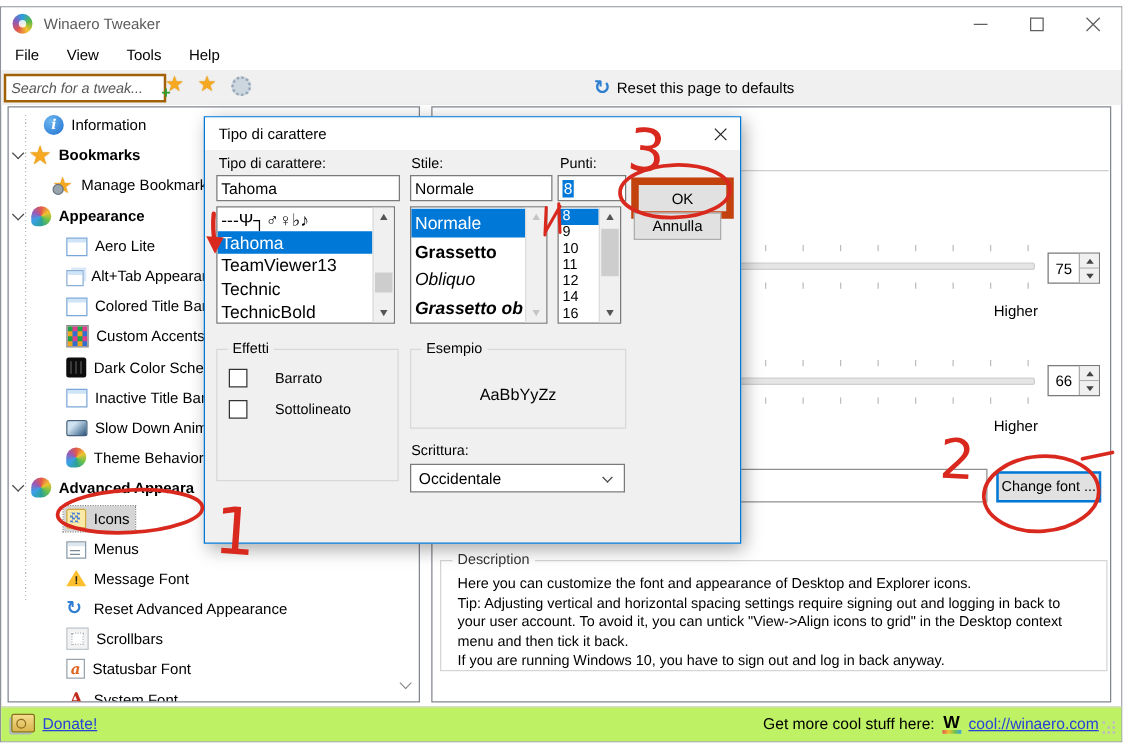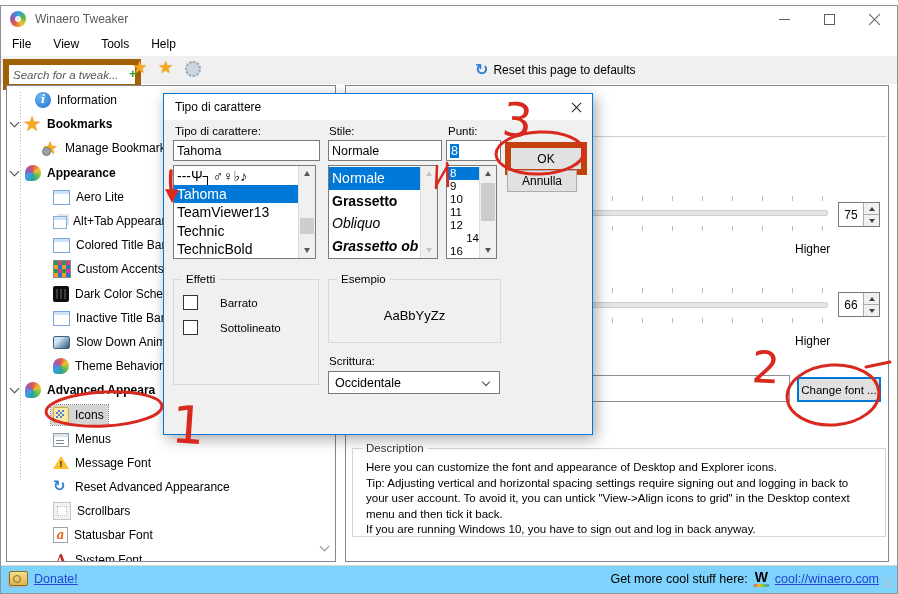--- a/index.html
+++ b/index.html
@@ -19,21 +19,21 @@
   .min-glyph{width:11px;height:1px;background:#5f5f5f}
   .max-glyph{width:9px;height:9px;border:1px solid #5f5f5f}
   .close-glyph{position:relative;width:13px;height:13px}
   .close-glyph::before,.close-glyph::after{content:"";position:absolute;left:6px;top:-1px;width:1px;height:15px;background:#5f5f5f}
   .close-glyph::before{transform:rotate(45deg)}
   .close-glyph::after{transform:rotate(-45deg)}
 
   .menubar{left:1px;top:32px;width:896px;height:24px;background:#fff;display:flex;align-items:center;z-index:2;font-size:12px}
   .menu-item{padding:4px 11px}
   .toolbar{left:1px;top:56px;width:896px;height:28px;background:#f0f0f0;z-index:2}
-  .search-box{position:absolute;left:2px;top:3px;width:118px;height:19px;border:6px solid #a16207;background:#fff;
+  .search-box{position:absolute;left:2px;top:3px;width:118px;height:19px;border:2px solid #a16207;background:#fff;
     font:italic 11.5px "Liberation Sans",sans-serif;color:#444;padding:0 4px;outline:none}
   .search-box::placeholder{color:#555;font-style:italic}
   .tb-ico{position:absolute;top:3px}
   .star-glyph{position:relative;width:18px;height:18px;display:inline-block}
   .star-glyph::after{content:"★";position:absolute;left:0;top:-2px;font-size:17px;color:#f6a821;text-shadow:0 0 1px #cf860e}
   .star-add::before{content:"+";position:absolute;left:-3px;bottom:-4px;color:#2f9e2f;font-weight:bold;font-size:13px;z-index:1}
   .gear-glyph{width:12px;height:12px;border:2px dotted #94a6b6;border-radius:50%;background:#ccd6df;display:inline-block;margin-top:2px}
   .reset-group{position:absolute;left:474px;top:2px;height:24px;display:flex;align-items:center;gap:5px;font-size:12px}
   .refresh-glyph{color:#2e7fd1;font:bold 16px "DejaVu Sans",sans-serif;line-height:16px}
 
@@ -70,21 +70,21 @@
   .tri-down{width:0;height:0;border-left:3px solid transparent;border-right:3px solid transparent;border-top:4px solid #444}
   .higher-label{font-size:12px;z-index:3}
   .tbox{left:360px;top:375px;width:428px;height:25px;border:1px solid #8f8f8f;background:#fff;z-index:3}
   .change-font-btn{left:797px;top:377px;width:80px;height:21px;background:#e1e1e1;border:2px solid #0078d7;
     font-size:11.5px;display:flex;align-items:center;justify-content:center;z-index:3}
   .desc-box{left:352px;top:448px;width:532px;height:87px;border:1px solid #d5d5d5;z-index:3}
   .desc-legend{position:absolute;left:9px;top:-7px;background:#fff;padding:0 4px;font-size:11.5px;color:#333}
   .desc-text{position:absolute;left:13px;top:11px;width:505px;font-size:11.5px;line-height:15.5px;white-space:pre-line}
 
   
-  .statusbar{left:1px;top:565px;width:896px;height:27px;background:#7dd3fc;border-top:1px solid #d7d7d7;z-index:2;font-size:12.5px}
+  .statusbar{left:1px;top:565px;width:896px;height:27px;background:#bef264;border-top:1px solid #d7d7d7;z-index:2;font-size:12.5px}
   .donate-wrap{position:absolute;left:8px;top:5px;display:flex;align-items:center;gap:6px}
   .donate-ico{width:17px;height:13px;background:linear-gradient(#f3dd8e,#dcb54e);border:1px solid #8a6d1f;border-radius:2px;
     box-shadow:-2px 2px 0 -0.5px #aeb6c0;position:relative}
   .donate-ico::after{content:"";position:absolute;left:3px;top:3px;width:6px;height:6px;border-radius:50%;border:1px solid #8a6d1f}
   a.link{color:#2742d6;text-decoration:underline}
   .status-right{position:absolute;right:18px;top:5px;display:flex;align-items:center;gap:6px}
   .w-logo{position:relative;width:15px;height:16px;font:bold 14px "Liberation Sans",sans-serif;line-height:13px;text-align:center}
   .w-logo::after{content:"";position:absolute;left:0;right:0;bottom:0;height:3px;
     background:linear-gradient(90deg,#e2574c,#f2c230,#6cc24a,#3aa0e8)}
   .grip{position:absolute;right:4px;bottom:5px;width:12px;height:12px}
@@ -492,21 +492,21 @@
     </div>
   </div>
 
   <div class="list" style="left:282px;top:71px;width:49px;height:92px;font-size:11.5px">
     <div class="list-rows" id="size-list-rows">
         <div class="list-row sel" style="height: 13px; line-height: 13px;">8</div>
         <div class="list-row" style="height: 13px; line-height: 13px;">9</div>
         <div class="list-row" style="height: 13px; line-height: 13px;">10</div>
         <div class="list-row" style="height: 13px; line-height: 13px;">11</div>
         <div class="list-row" style="height: 13px; line-height: 13px;">12</div>
-        <div class="list-row" style="height: 13px; line-height: 13px; text-align: right;">14</div>
+        <div class="list-row" style="height: 13px; line-height: 13px;">14</div>
         <div class="list-row" style="height: 13px; line-height: 13px;">16</div>
       </div>
     <div class="vscroll">
       <span class="vs-btn vs-up">
           <span class="vs-tri-up"></span>
         </span>
       <span class="vs-thumb" style="top:17px;height:38px"></span>
       <span class="vs-btn vs-down">
           <span class="vs-tri-down"></span>
         </span>

